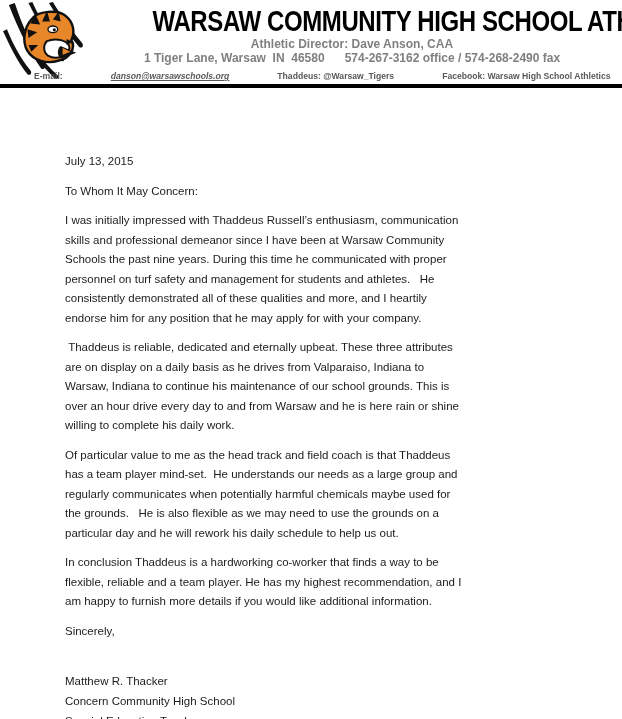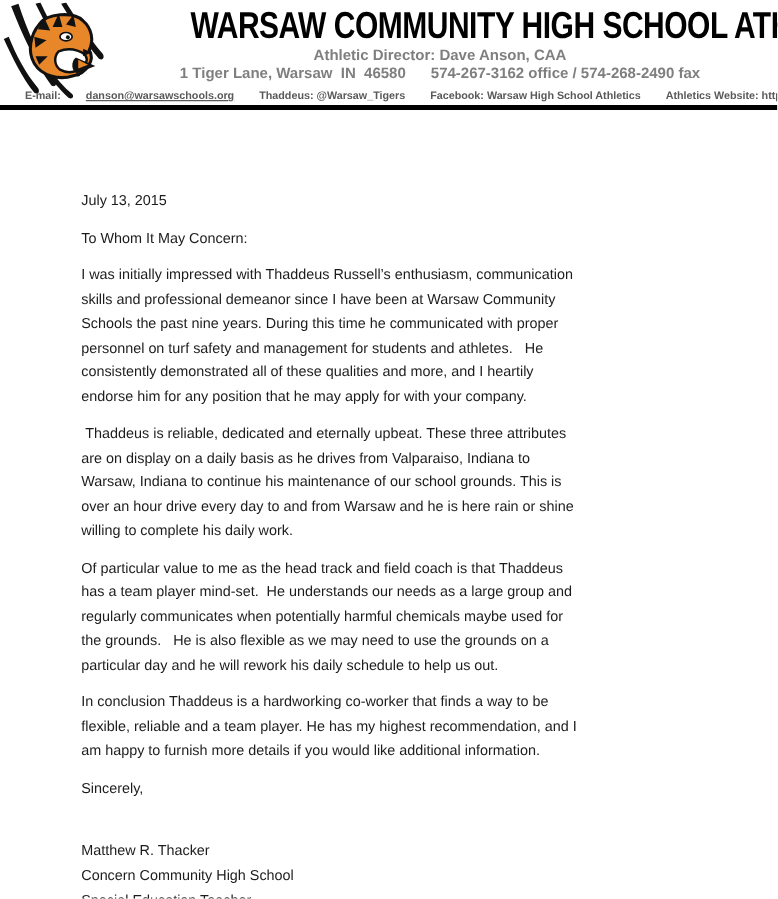--- a/index.html
+++ b/index.html
@@ -42,22 +42,22 @@
   .address-line  { font-size: 12px; line-height: 14px; margin-top: 0; }
   .contact-line {
     position: absolute;
     left: 0; right: 0; top: 71px;
     text-align: center;
     font-size: 8.6px;
     font-weight: bold;
     color: #595959;
     white-space: nowrap;
   }
-  .contact-line span { margin: 0 0; padding-left: 20px; }
-  .email-link { text-decoration: underline; color: #595959; cursor: pointer; }
+  .contact-line span { margin: 0 14px; padding-left: 20px; }
+  .email-link { text-decoration: underline; color: #595959; cursor: pointer; font-style: italic; }
   .header-bar {
     position: absolute;
     left: 0; right: 0; top: 84px;
     height: 4px;
     background: #000000;
   }
   
   .letter-body {
     padding: 63px 48px 0 65px;
     width: 514px;

